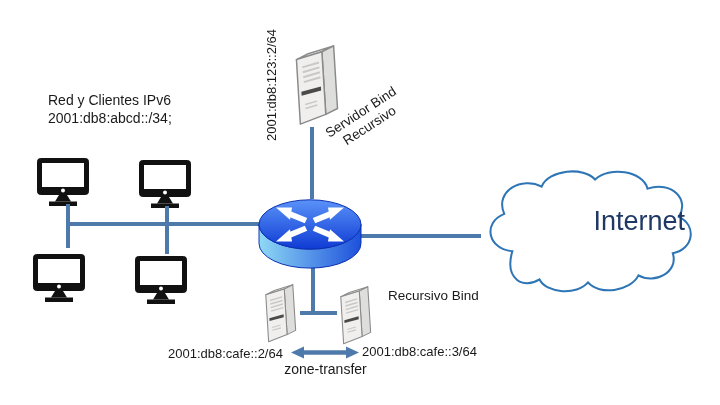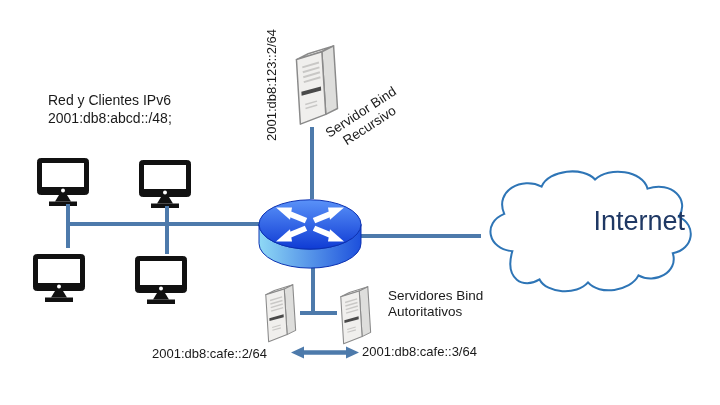--- a/index.html
+++ b/index.html
@@ -64,21 +64,21 @@
         <line x1="17.5" y1="41" x2="34.5" y2="36" stroke="#c9c8c6" stroke-width="2"></line>
         <polygon points="15,51 35,45.5 35.3,49.5 15.3,55" fill="#4a4a4a"></polygon>
         <line x1="19" y1="64" x2="31" y2="60.5" stroke="#c9c8c6" stroke-width="1.5"></line>
         <line x1="19.3" y1="68" x2="31.3" y2="64.5" stroke="#c9c8c6" stroke-width="1.5"></line>
       </symbol>
     </defs>
   </svg>
 
   <div class="lbl client-label" style="left:48px;top:92px;">
     <div>Red y Clientes IPv6</div>
-    <div>2001:db8:abcd::/48;</div>
+    <div>2001:db8:abcd::/34;</div>
   </div>
 
   <svg class="abs" style="left:36px;top:157px;" width="54" height="50">
       <use href="#sym-monitor"></use>
     </svg>
   <svg class="abs" style="left:138px;top:159px;" width="54" height="50">
       <use href="#sym-monitor"></use>
     </svg>
   <svg class="abs" style="left:32px;top:253px;" width="54" height="50">
       <use href="#sym-monitor"></use>
@@ -118,31 +118,31 @@
   </svg>
 
   <svg class="abs" style="left:257px;top:282px;" width="46" height="64" viewBox="0 0 60 90">
       <use href="#sym-server"></use>
     </svg>
   <svg class="abs" style="left:332px;top:284px;" width="46" height="64" viewBox="0 0 60 90">
       <use href="#sym-server"></use>
     </svg>
 
   <div class="lbl auth-label" style="left:388px;top:288px;">
-    <div>Servidores Bind</div>
-    <div>Autoritativos</div>
+    <div>Recursivo Bind</div>
   </div>
 
-  <div class="lbl ip-label" style="left:152px;top:346px;">2001:db8:cafe::2/64</div>
+  <div class="lbl ip-label" style="left:168px;top:346px;">2001:db8:cafe::2/64</div>
   <div class="lbl ip-label" style="left:362px;top:344px;text-align:right;">2001:db8:cafe::3/64</div>
 
   <svg class="abs" style="left:291px;top:346px;" width="68" height="13" viewBox="0 0 68 13">
     <line x1="11" y1="6.5" x2="57" y2="6.5" class="arrow-stroke" stroke-width="4.5"></line>
     <polygon points="0,6.5 13,0.5 13,12.5" class="arrow-fill"></polygon>
     <polygon points="68,6.5 55,0.5 55,12.5" class="arrow-fill"></polygon>
   </svg>
+  <div class="lbl zone-label" style="left:283px;top:361px;width:85px;">zone-transfer</div>
 
   <svg class="abs" style="left:478px;top:166px;" width="219" height="131" viewBox="0 0 217 129">
     <path class="cloud-path" d="M34,84 C10,82 4,56 26,47 C16,24 44,10 63,20 C70,3 105,0 116,13 C130,0 163,4 168,22 C192,14 210,33 199,50 C217,58 214,82 193,86 C199,105 175,117 159,108 C151,124 120,128 109,115 C98,128 68,126 61,112 C45,122 26,112 34,84 Z"></path>
   </svg>
   <div class="lbl internet-label" style="left:485px;top:206px;">Internet</div>
 
 </div>
 
 </body></html>

